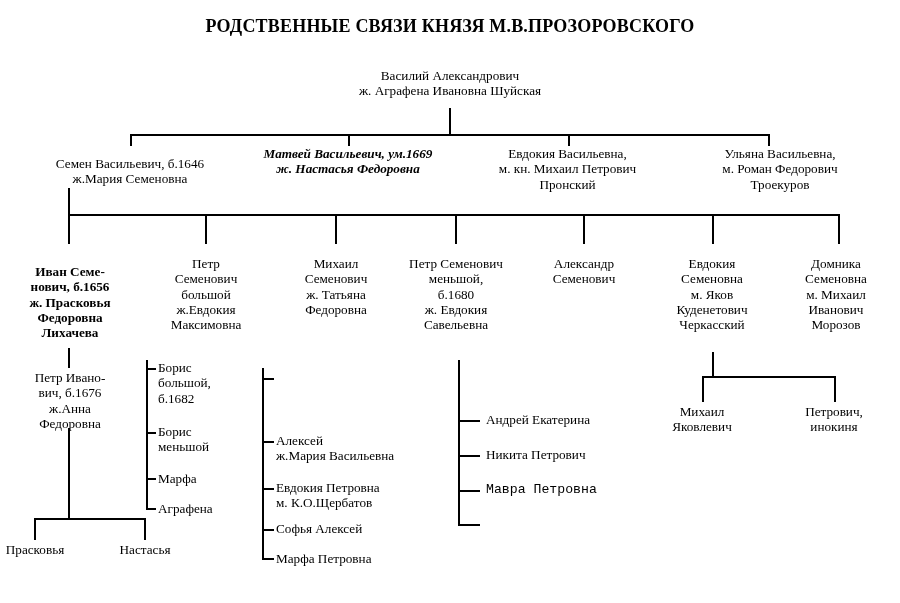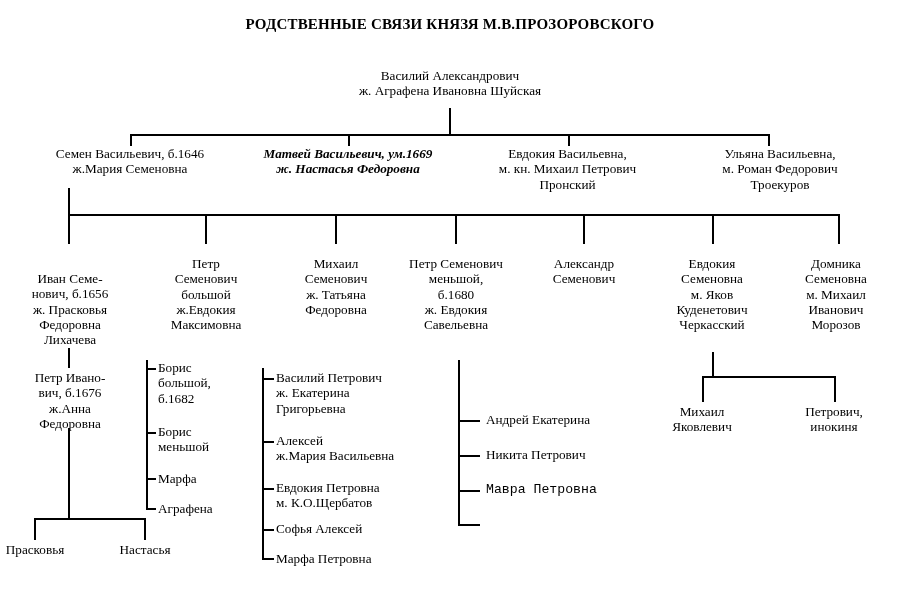--- a/index.html
+++ b/index.html
@@ -15,21 +15,21 @@
     font-family: "Liberation Serif", "DejaVu Serif", serif;
     color: #000000;
     overflow: hidden;
   }
   .title {
     position: absolute;
     top: 16px;
     left: 0;
     width: 900px;
     text-align: center;
-    font-size: 15px;
+    font-size: 18px;
     font-weight: bold;
     letter-spacing: 0.2px;
   }
   .node {
     position: absolute;
     text-align: center;
     font-size: 13.2px;
     line-height: 1.16;
     white-space: pre-line;
   }
@@ -58,42 +58,42 @@
 ж. Аграфена Ивановна Шуйская</div>
 
   <div class="line vline" style="left:449px; top:108px; height:28px;"></div>
 
   <div class="line hline" style="left:130px; top:134px; width:640px;"></div>
   <div class="line vline" style="left:130px; top:134px; height:12px;"></div>
   <div class="line vline" style="left:348px; top:134px; height:12px;"></div>
   <div class="line vline" style="left:568px; top:134px; height:12px;"></div>
   <div class="line vline" style="left:768px; top:134px; height:12px;"></div>
 
-  <div class="node" style="left:15px; top:146px; width:230px;">Семен Васильевич, б.1646
+  <div class="node" style="left:15px; top:156px; width:230px;">Семен Васильевич, б.1646
 ж.Мария Семеновна</div>
   <div class="node italic" style="left:238px; top:146px; width:220px;">Матвей Васильевич, ум.1669
 ж. Настасья Федоровна</div>
   <div class="node" style="left:460px; top:146px; width:215px;">Евдокия Васильевна,
 м. кн. Михаил Петрович
 Пронский</div>
   <div class="node" style="left:675px; top:146px; width:210px;">Ульяна Васильевна,
 м. Роман Федорович
 Троекуров</div>
 
   <div class="line vline" style="left:68px; top:188px; height:28px;"></div>
   <div class="line hline" style="left:68px; top:214px; width:770px;"></div>
   <div class="line vline" style="left:68px; top:214px; height:30px;"></div>
   <div class="line vline" style="left:205px; top:214px; height:30px;"></div>
   <div class="line vline" style="left:335px; top:214px; height:30px;"></div>
   <div class="line vline" style="left:455px; top:214px; height:30px;"></div>
   <div class="line vline" style="left:583px; top:214px; height:30px;"></div>
   <div class="line vline" style="left:712px; top:214px; height:30px;"></div>
   <div class="line vline" style="left:838px; top:214px; height:30px;"></div>
 
-  <div class="node" style="left:18px; top:271px; width:104px;">Иван Семе-
+  <div class="node" style="left:18px; top:264px; width:104px;font-weight:bold;">Иван Семе-
 нович, б.1656
 ж. Прасковья
 Федоровна
 Лихачева</div>
   <div class="node" style="left:150px; top:256px; width:112px;">Петр
 Семенович
 большой
 ж.Евдокия
 Максимовна</div>
   <div class="node" style="left:280px; top:256px; width:112px;">Михаил
@@ -143,23 +143,20 @@
 меньшой</div>
   <div class="node left" style="left:158px; top:471px; width:106px;">Марфа</div>
   <div class="node left" style="left:158px; top:501px; width:106px;">Аграфена</div>
 
   <div class="line vline" style="left:262px; top:368px; height:192px;"></div>
   <div class="line hline" style="left:262px; top:378px; width:12px;"></div>
   <div class="line hline" style="left:262px; top:441px; width:12px;"></div>
   <div class="line hline" style="left:262px; top:488px; width:12px;"></div>
   <div class="line hline" style="left:262px; top:529px; width:12px;"></div>
   <div class="line hline" style="left:262px; top:558px; width:12px;"></div>
-  <div class="node left" style="left:276px; top:370px; width:170px;">Василий Петрович
-ж. Екатерина
-Григорьевна</div>
   <div class="node left" style="left:276px; top:433px; width:170px;">Алексей
 ж.Мария Васильевна</div>
   <div class="node left" style="left:276px; top:480px; width:170px;">Евдокия Петровна
 м. К.О.Щербатов</div>
   <div class="node left" style="left:276px; top:521px; width:170px;">Софья  Алексей</div>
   <div class="node left" style="left:276px; top:551px; width:170px;">Марфа Петровна</div>
 
   <div class="line vline" style="left:458px; top:360px; height:165px;"></div>
   <div class="line hline" style="left:458px; top:420px; width:22px;"></div>
   <div class="line hline" style="left:458px; top:455px; width:22px;"></div>

